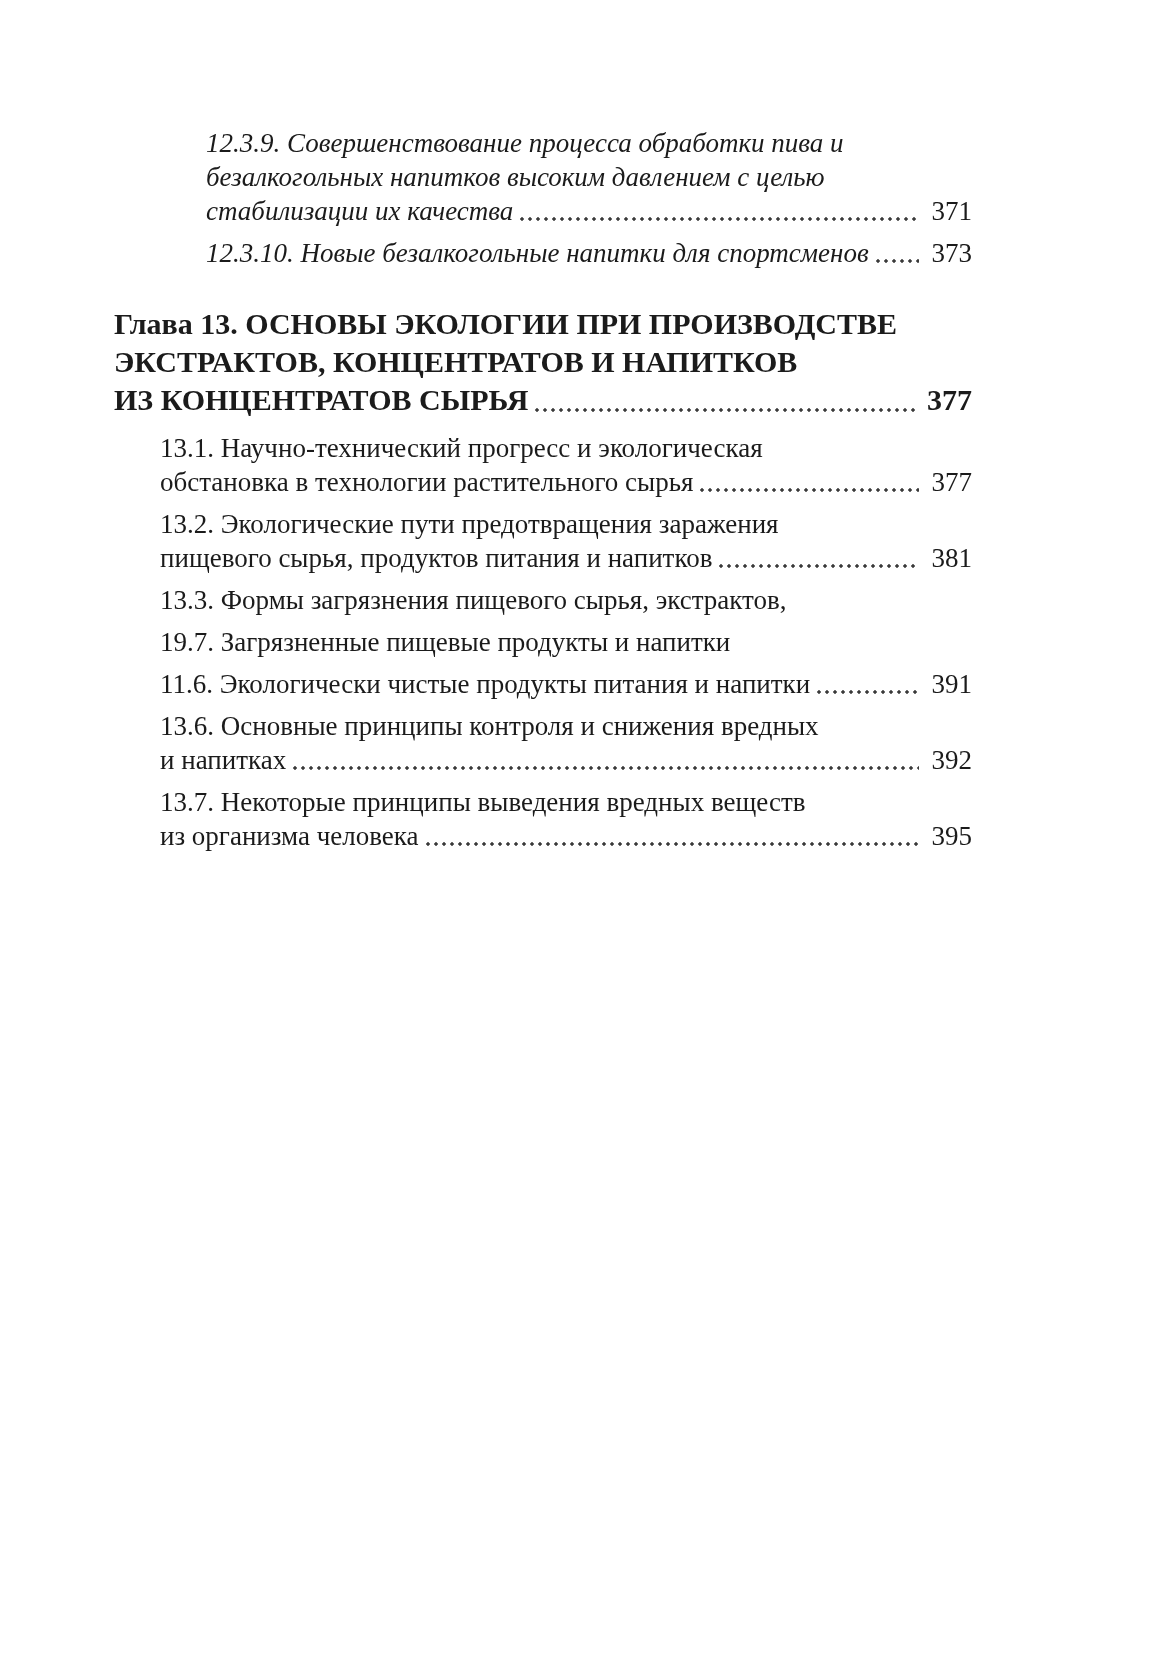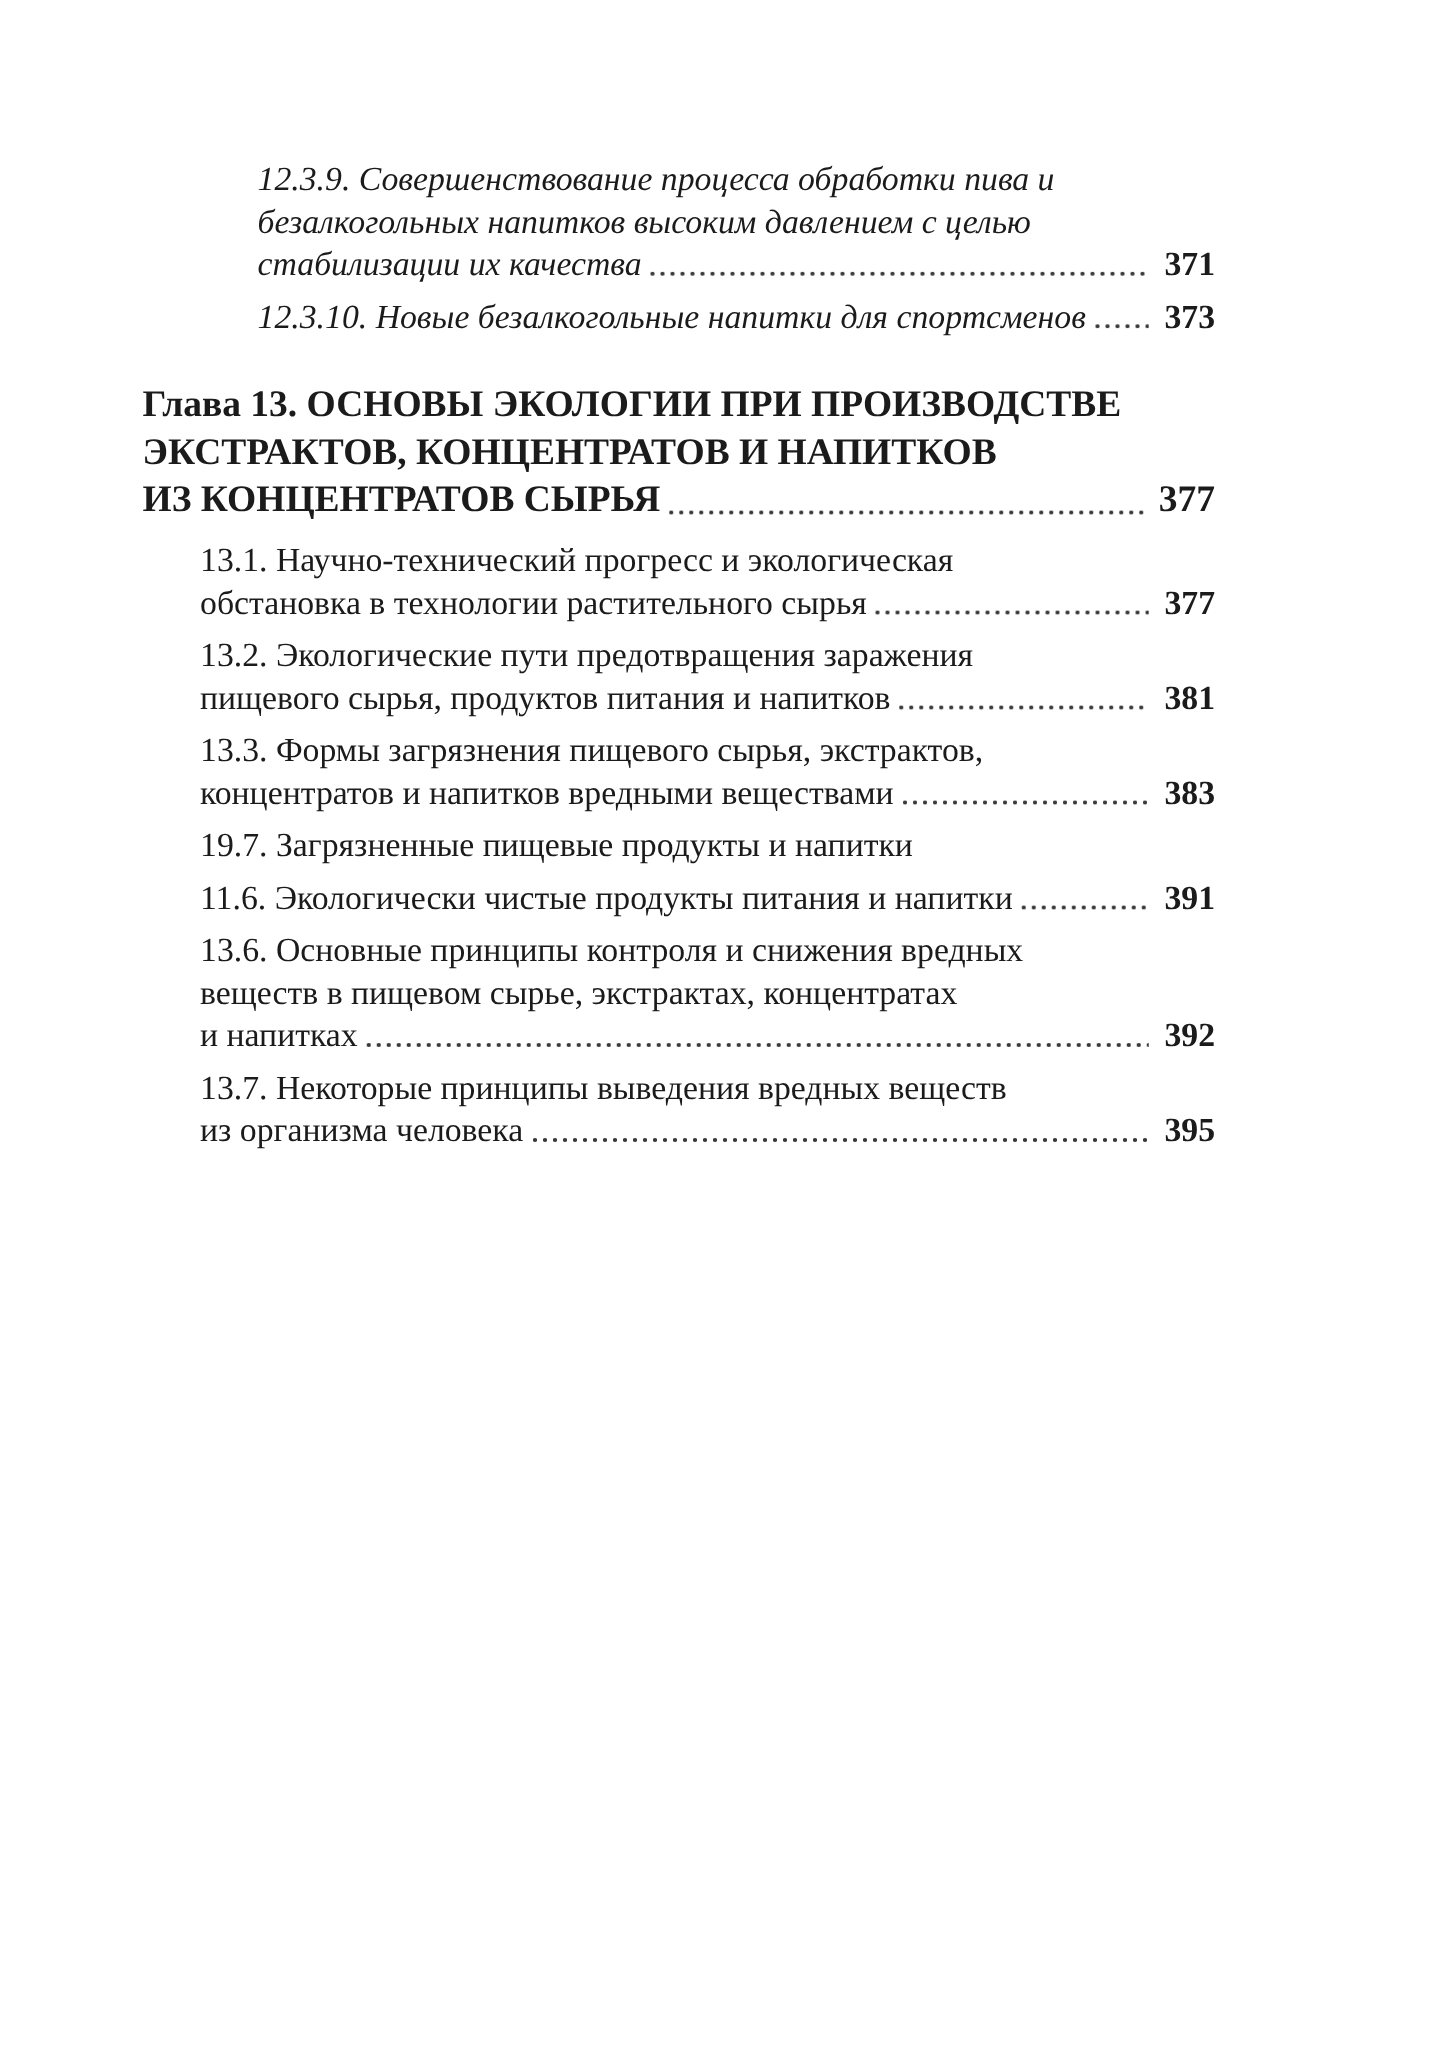--- a/index.html
+++ b/index.html
@@ -43,21 +43,20 @@
     background-size: 8px 6px;
     background-repeat: repeat-x;
     background-position: left bottom;
     min-width: 12px;
   }
   .pg {
     white-space: nowrap;
     text-align: right;
     min-width: 48px;
     font-style: normal;
-    font-weight: bold;
   }
   
   .entry.sub {
     padding-left: 92px;
     font-style: italic;
   }
   
   .entry.chapter {
     padding-left: 0;
     font-weight: bold;
@@ -117,39 +116,33 @@
       <div class="entry section">
         <div class="line"><span class="txt">13.2. Экологические пути предотвращения заражения</span></div>
         <div class="line last">
           <span class="txt">пищевого сырья, продуктов питания и напитков</span>
           <span class="dots"></span>
           <span class="pg">381</span>
         </div>
       </div>
       <div class="entry section">
         <div class="line"><span class="txt">13.3. Формы загрязнения пищевого сырья, экстрактов,</span></div>
-        <div class="line last">
-          <span class="txt">концентратов и напитков вредными веществами</span>
-          <span class="dots"></span>
-          <span class="pg">383</span>
-        </div>
       </div>
       <div class="entry section">
         <div class="line"><span class="txt">19.7. Загрязненные пищевые продукты и напитки</span></div>
       </div>
       <div class="entry section">
         <div class="line last">
           <span class="txt">11.6. Экологически чистые продукты питания и напитки</span>
           <span class="dots"></span>
           <span class="pg">391</span>
         </div>
       </div>
       <div class="entry section">
         <div class="line"><span class="txt">13.6. Основные принципы контроля и снижения вредных</span></div>
-        <div class="line"><span class="txt">веществ в пищевом сырье, экстрактах, концентратах</span></div>
         <div class="line last">
           <span class="txt">и напитках</span>
           <span class="dots"></span>
           <span class="pg">392</span>
         </div>
       </div>
       <div class="entry section">
         <div class="line"><span class="txt">13.7. Некоторые принципы выведения вредных веществ</span></div>
         <div class="line last">
           <span class="txt">из организма человека</span>

